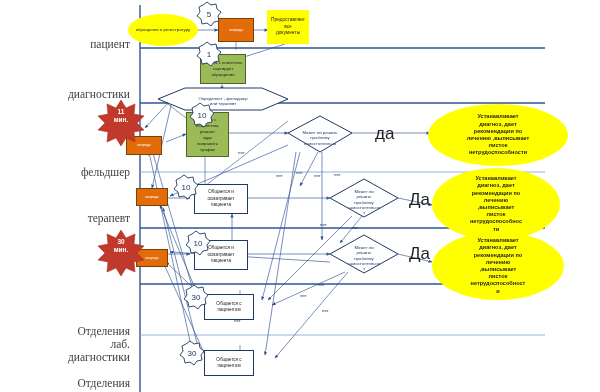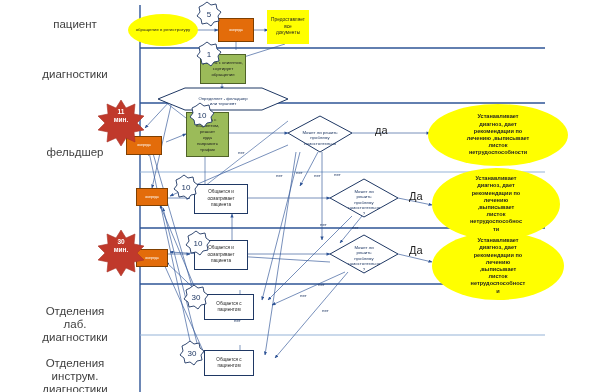--- a/index.html
+++ b/index.html
@@ -18,25 +18,26 @@
   svg.layer {
     position: absolute;
     left: 0;
     top: 0;
     width: 600px;
     height: 392px;
     overflow: visible;
   }
   .lane-label {
     position: absolute;
-    text-align: center;
+    text-align: right;
     color: #3f3f3f;
     font-size: 11.5px;
     line-height: 13px;
-    font-family: Liberation Sans, sans-serif;
+    font-family: Liberation Serif, serif;
+    margin-top: 20px;
   }
   .node {
     position: absolute;
     box-sizing: border-box;
     display: flex;
     align-items: center;
     justify-content: center;
     text-align: center;
   }
   .ellipse-yellow {
@@ -82,21 +83,21 @@
   .box-orange {
     background: #E36C0A;
     border: 1.4px solid #7F3F00;
     color: #ffffff;
     font-size: 3.6px;
     line-height: 5px;
   }
   .yes-label {
     position: absolute;
     color: #1f1f1f;
-    font-size: 11px;
+    font-size: 17px;
     font-family: "Liberation Sans", sans-serif;
   }
   .no-label {
     position: absolute;
     color: #1f3864;
     font-size: 4.4px;
     font-family: "Liberation Sans", sans-serif;
   }
   .diamond-text {
     position: absolute;
@@ -148,20 +149,23 @@
   </svg>
 
   <div class="lane-label" style="left:20px; top:18px; width:110px;">
     <span>пациент</span>
   </div>
   <div class="lane-label" style="left:20px; top:68px; width:110px;">
     <span>диагностики</span>
   </div>
   <div class="lane-label" style="left:20px; top:146px; width:110px;">
     <span>фельдшер</span>
+  </div>
+  <div class="lane-label" style="left:20px; top:192px; width:110px;">
+    <span>терапевт</span>
   </div>
   <div class="lane-label" style="left:20px; top:292px; width:110px; white-space:pre-line;">
     <span>Отделения
 лаб.
 диагностики</span>
   </div>
   <div class="lane-label" style="left:20px; top:344px; width:110px; white-space:pre-line;">
     <span>Отделения
 инструм.
 диагностики</span>

